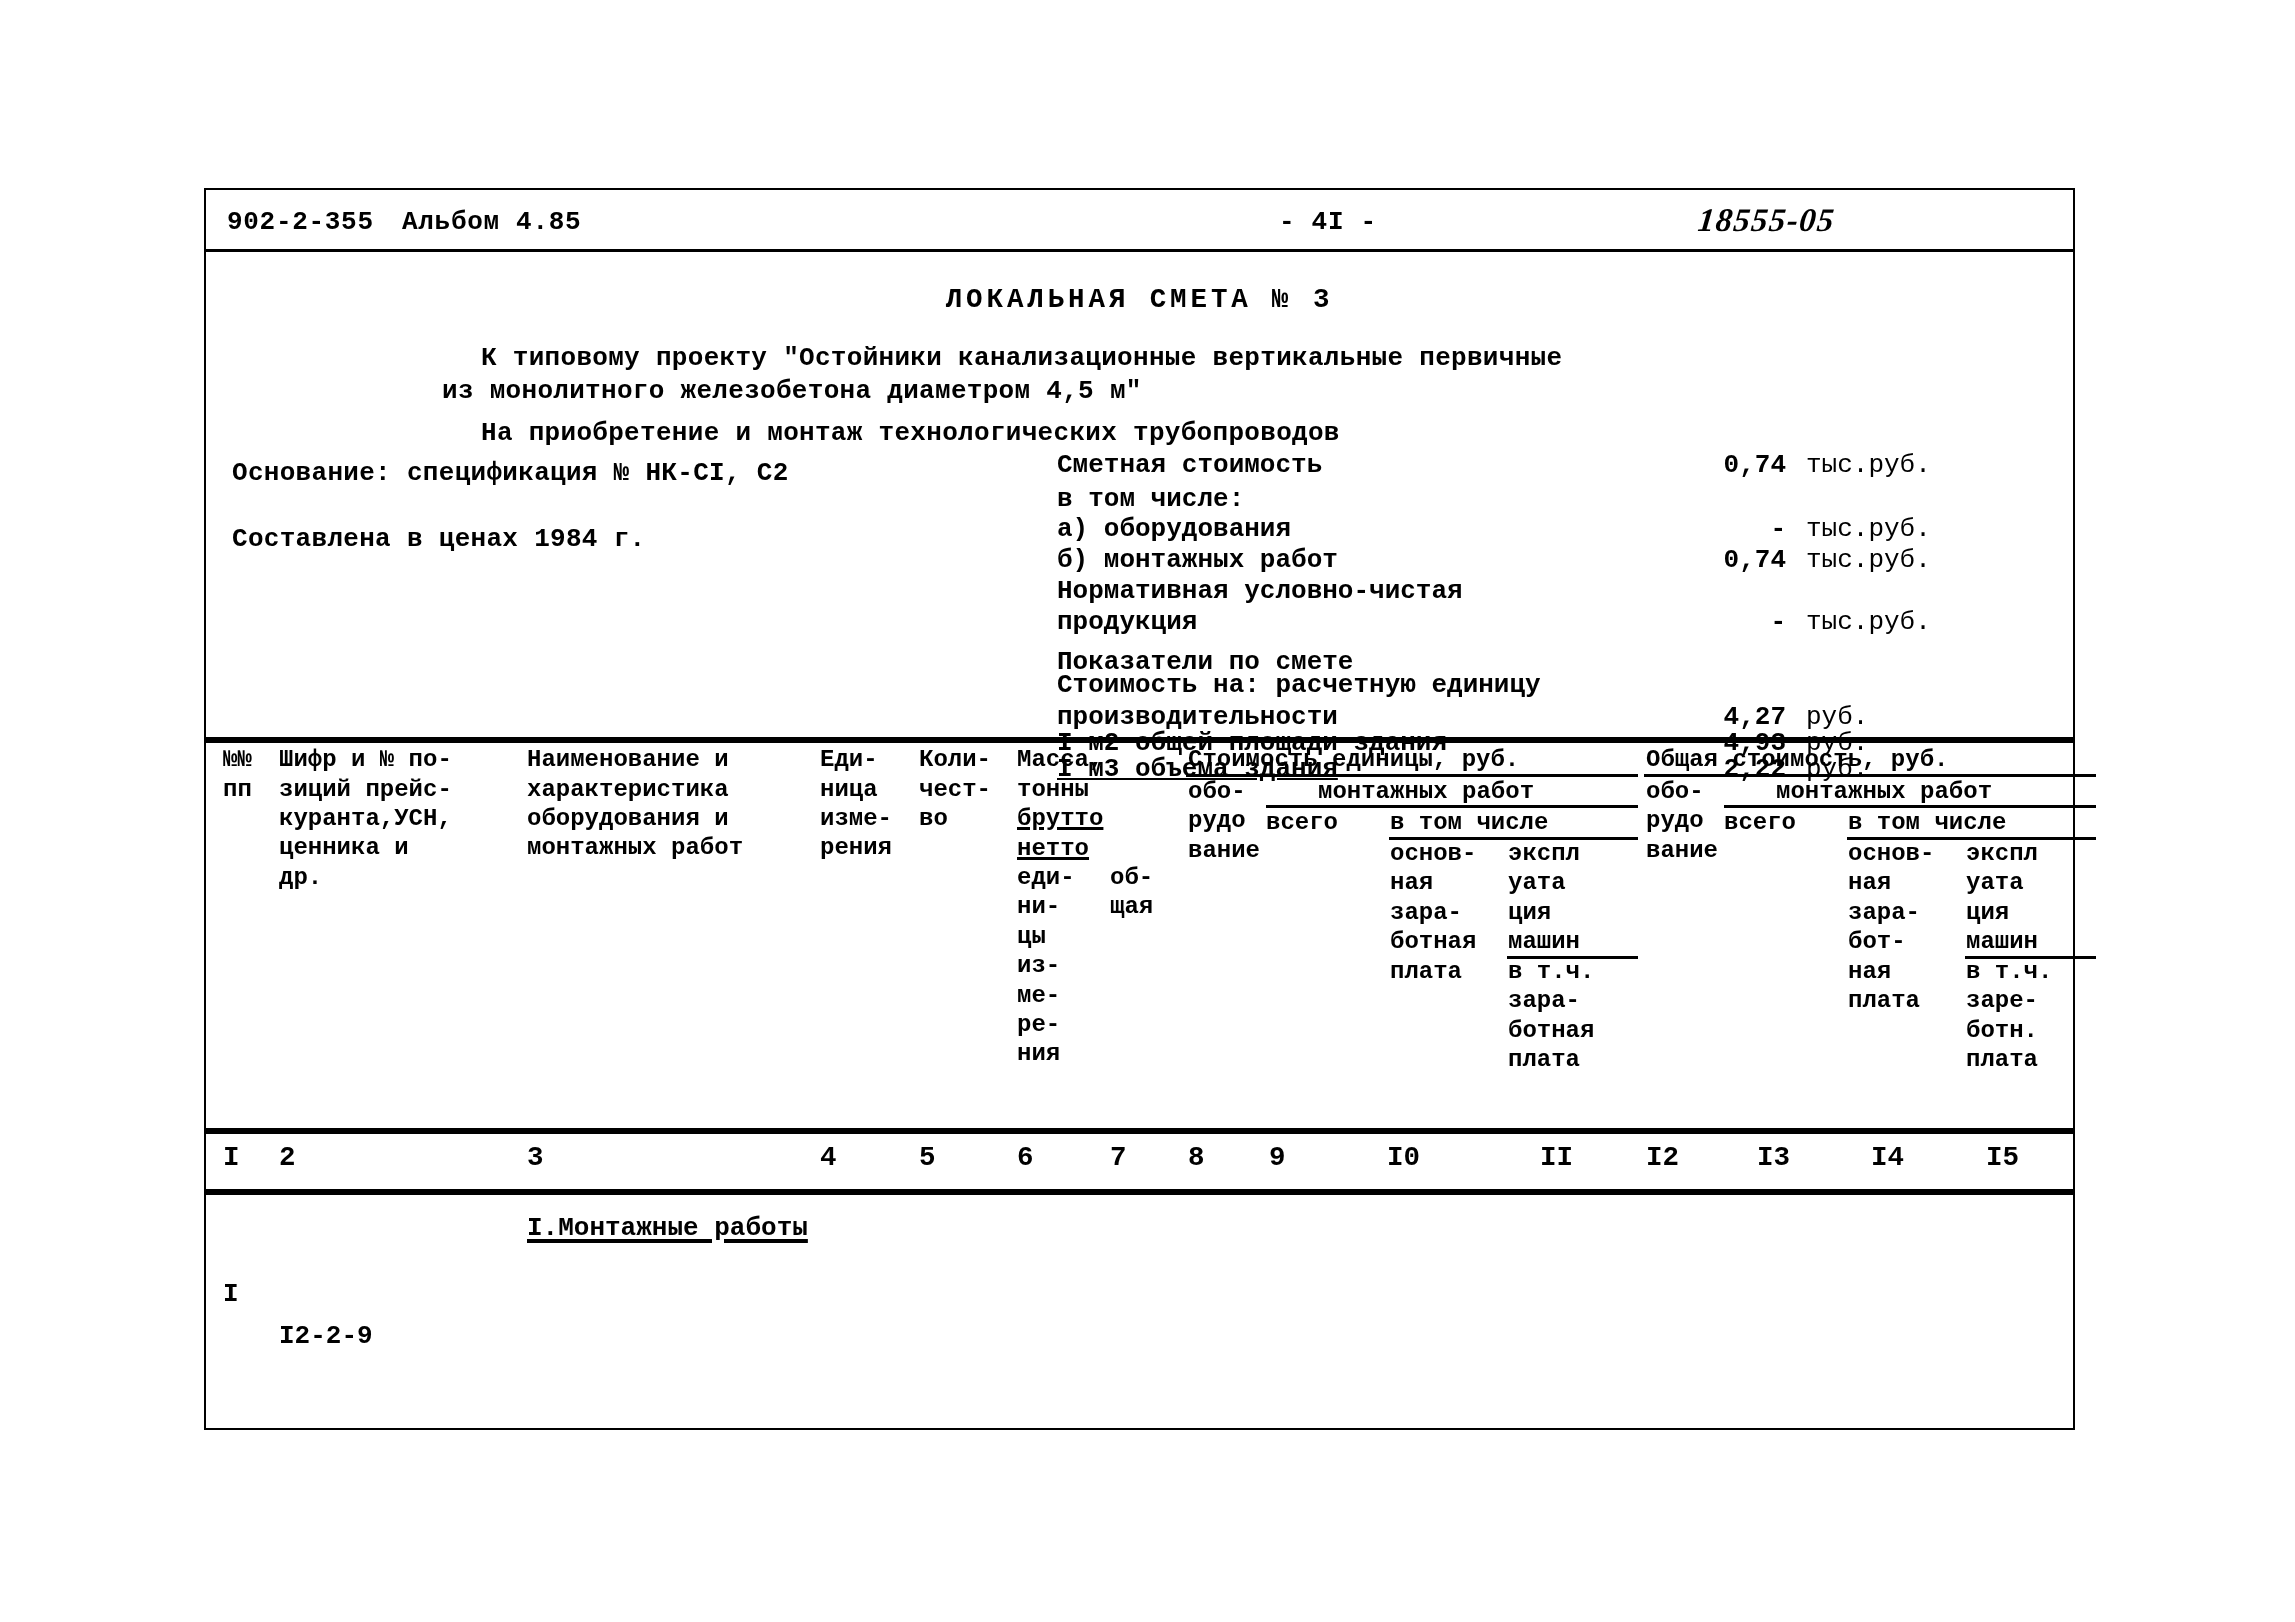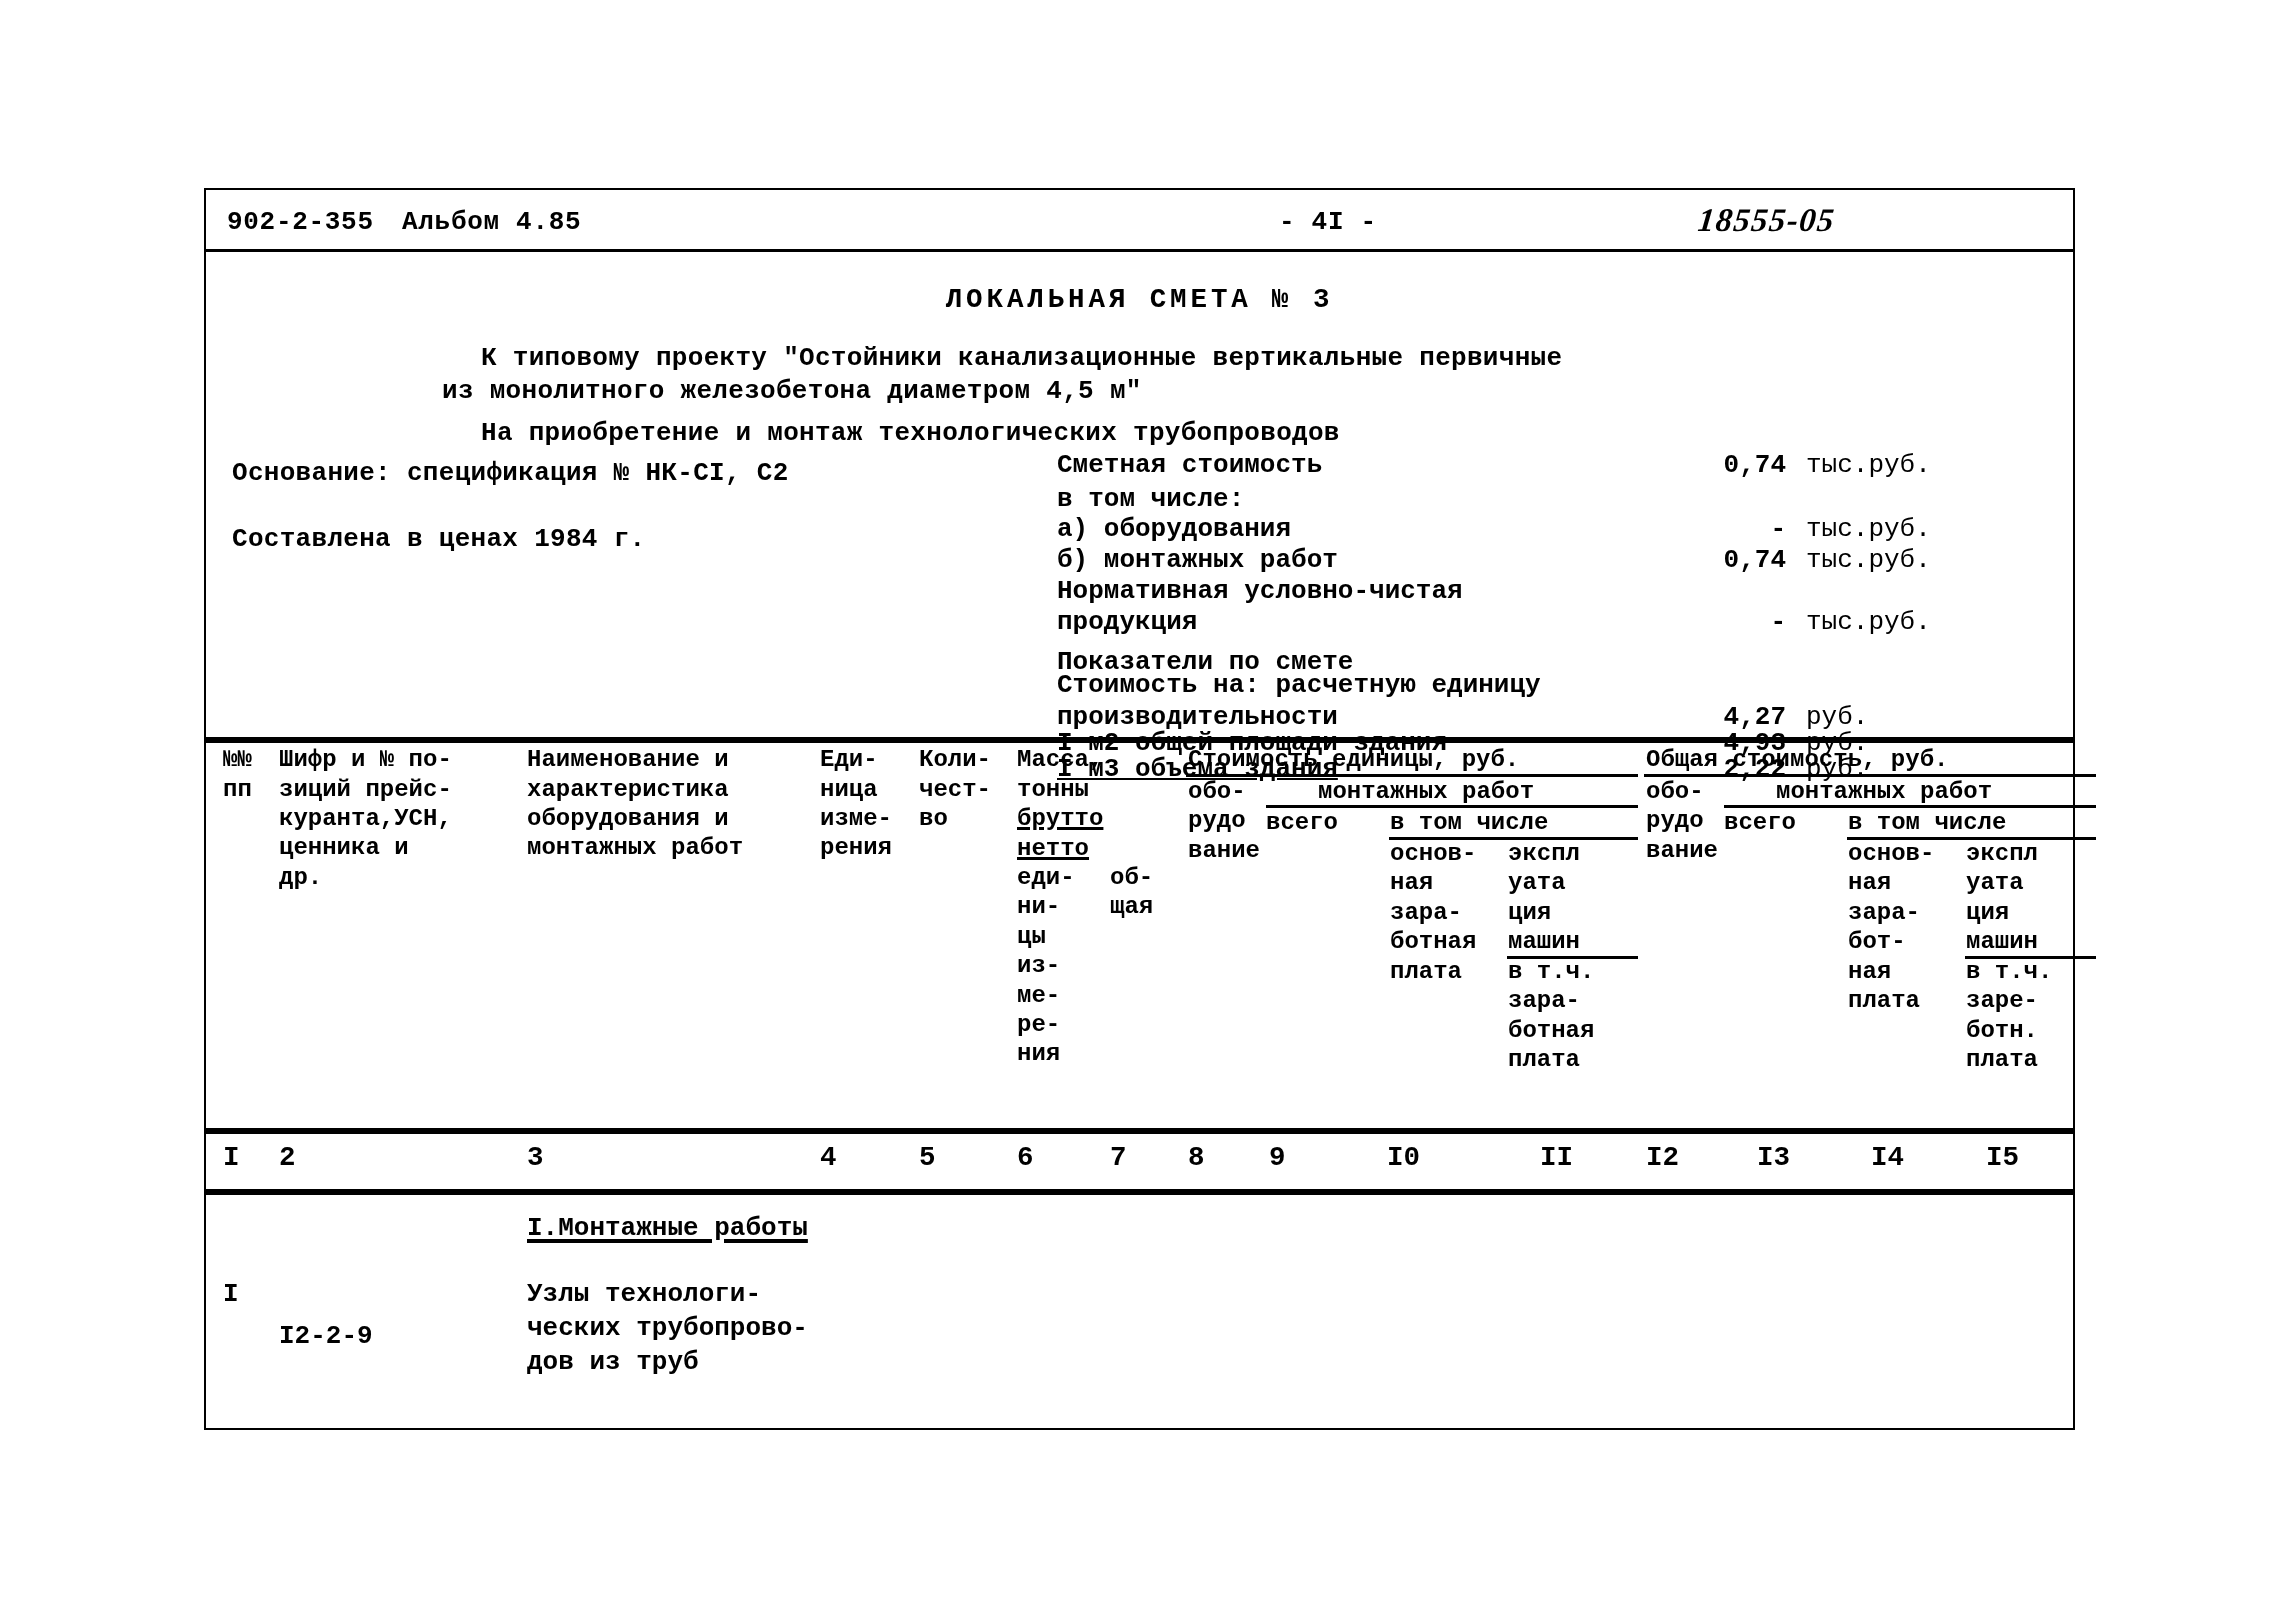--- a/index.html
+++ b/index.html
@@ -367,20 +367,17 @@
       <span class="num" style="left:1780px;">I5</span>
     </div>
 
     <div class="hrule thick" style="top:999px;"></div>
 
     <div id="tbody">
       <div class="bodytext" id="sec-title">I.Монтажные работы</div>
 
       <div class="bodytext" id="row1-no">I</div>
       <div class="bodytext" id="row1-code">I2-2-9</div>
-      <div class="bodytext" id="row1-name">Узлы технологи-
-ческих трубопрово-
-дов из труб</div>
     </div>
 
   </div>
 </div>
 
 
 </body></html>

